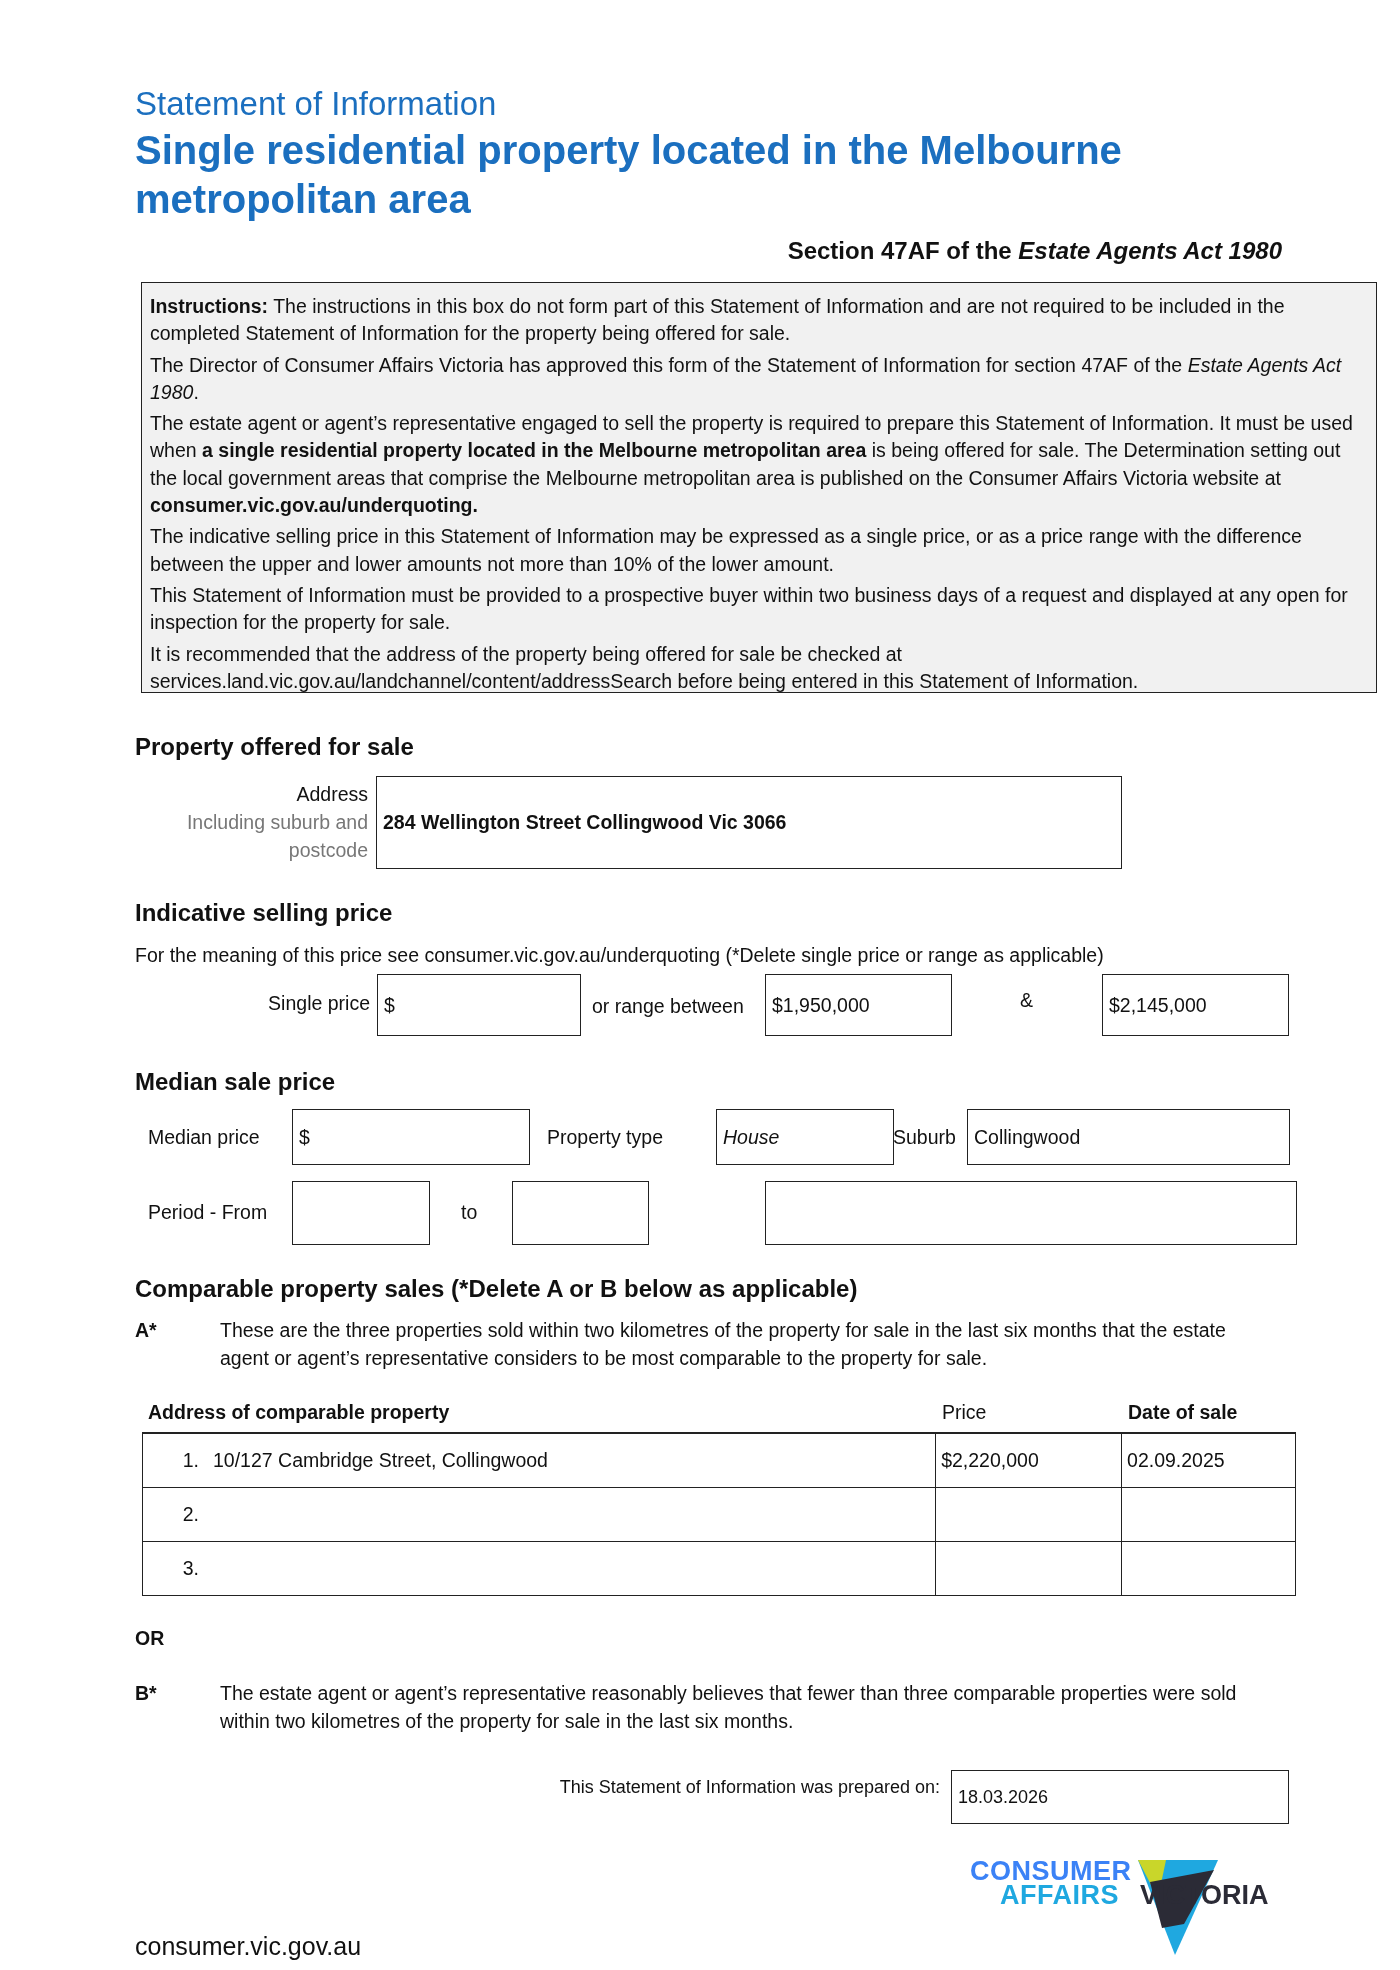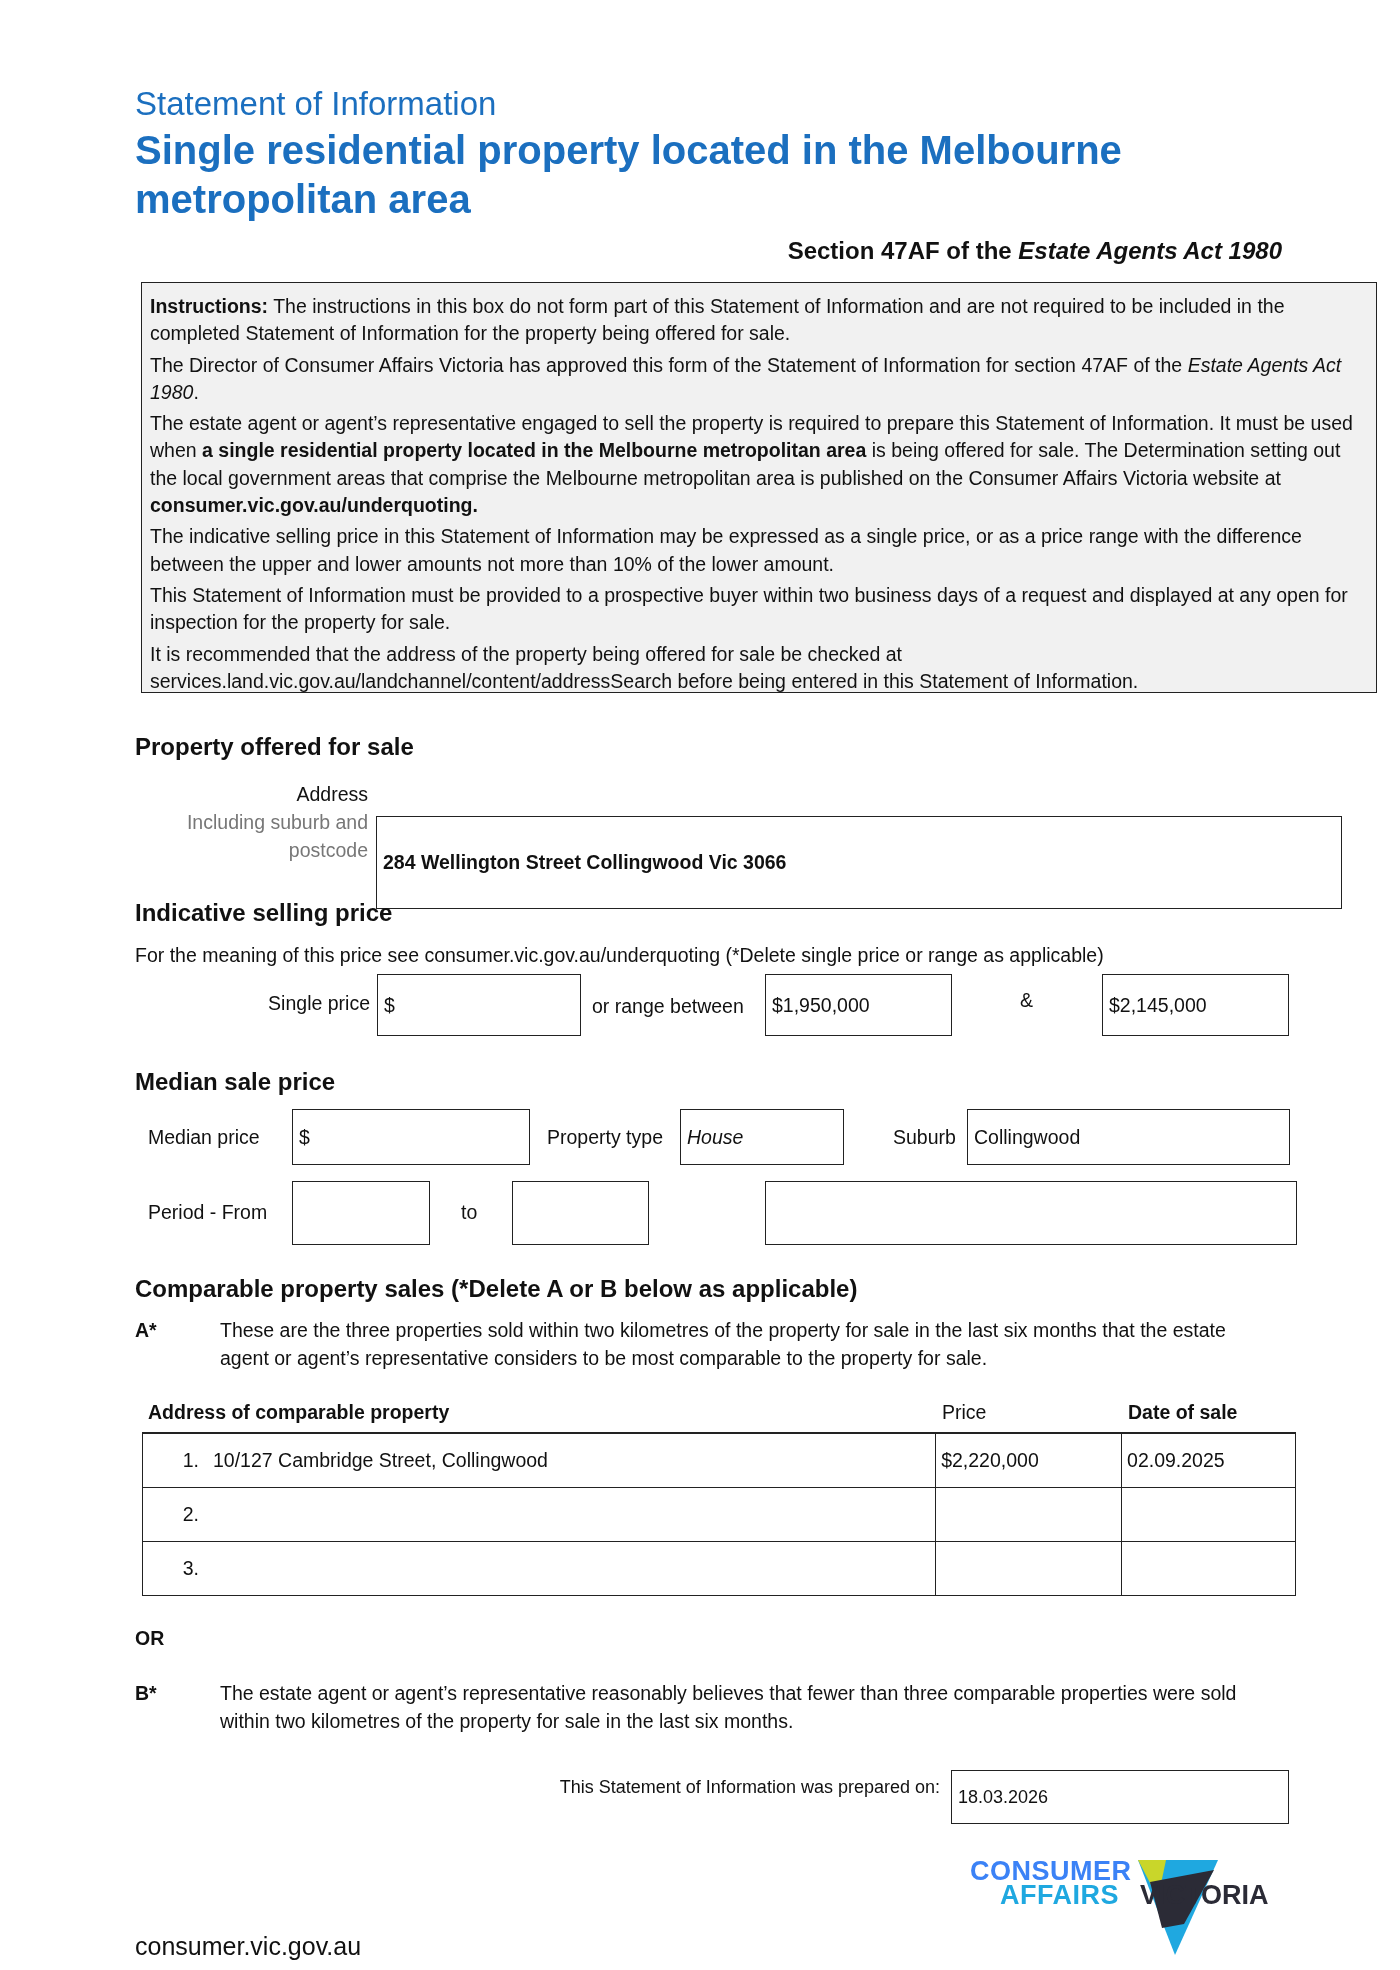--- a/index.html
+++ b/index.html
@@ -44,21 +44,21 @@
   <p>This Statement of Information must be provided to a prospective buyer within two business days of a request and displayed at any open for inspection for the property for sale.</p>
   <p>It is recommended that the address of the property being offered for sale be checked at services.land.vic.gov.au/landchannel/content/addressSearch before being entered in this Statement of Information.</p>
 </div>
 
 <div class="abs h2" style="top:733px;">Property offered for sale</div>
 <div class="abs lbl" style="left:150px; width:218px; top:780px; text-align:right; line-height:28px;">
   <div>Address</div>
   <div class="grey">Including suburb and</div>
   <div class="grey">postcode</div>
 </div>
-<div class="abs box" style="left:376px; top:816px; width:966px; height:93px; font-weight:bold;">
+<div class="abs box" style="left:376px; top:776px; width:746px; height:93px; font-weight:bold;">
   <span>284 Wellington Street Collingwood Vic 3066</span>
 </div>
 
 <div class="abs h2" style="top:899px;">Indicative selling price</div>
 <div class="abs lbl" style="left:135px; top:943px;">For the meaning of this price see consumer.vic.gov.au/underquoting (*Delete single price or range as applicable)</div>
 <div class="abs lbl" style="left:200px; width:170px; top:991px; text-align:right;">Single price</div>
 <div class="abs box" style="left:377px; top:974px; width:204px; height:62px;">
   <span>$</span>
 </div>
 <div class="abs lbl" style="left:592px; top:994px;">or range between</div>
@@ -69,21 +69,21 @@
 <div class="abs box" style="left:1102px; top:974px; width:187px; height:62px;">
   <span>$2,145,000</span>
 </div>
 
 <div class="abs h2" style="top:1068px;">Median sale price</div>
 <div class="abs lbl" style="left:148px; top:1125px;">Median price</div>
 <div class="abs box" style="left:292px; top:1109px; width:238px; height:56px;">
   <span>$</span>
 </div>
 <div class="abs lbl" style="left:547px; top:1125px;">Property type</div>
-<div class="abs box" style="left:680px; top:1109px; width:164px; height:56px; font-style:italic;">
+<div class="abs box" style="left:716px; top:1109px; width:178px; height:56px; font-style:italic;">
   <span>House</span>
 </div>
 <div class="abs lbl" style="left:893px; top:1125px;">Suburb</div>
 <div class="abs box" style="left:967px; top:1109px; width:323px; height:56px;">
   <span>Collingwood</span>
 </div>
 
 <div class="abs lbl" style="left:148px; top:1200px;">Period - From</div>
 <div class="abs box" style="left:292px; top:1181px; width:138px; height:64px;">
   <span></span>

